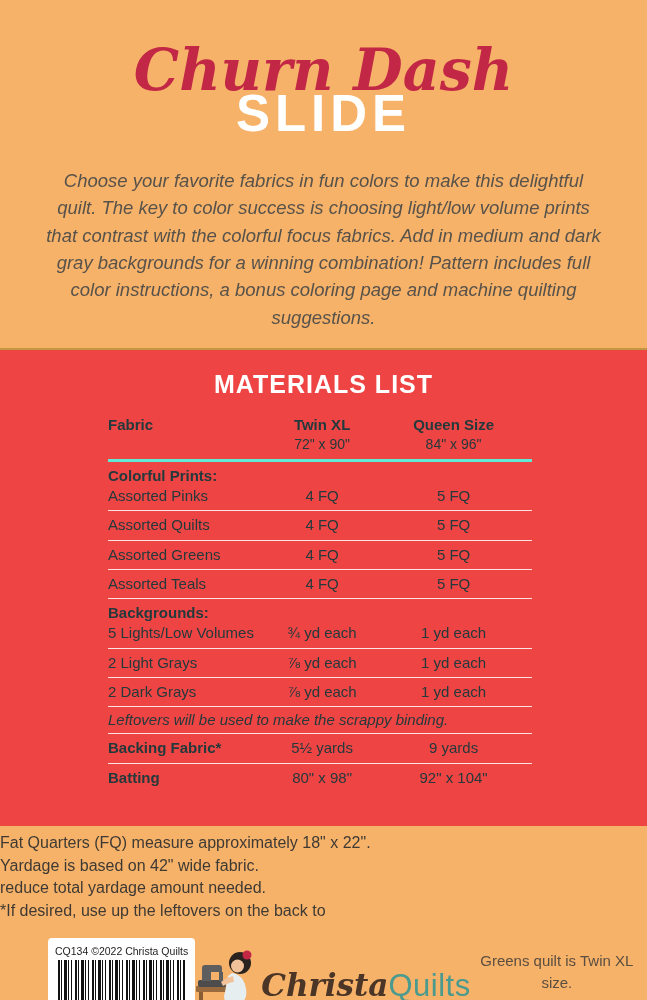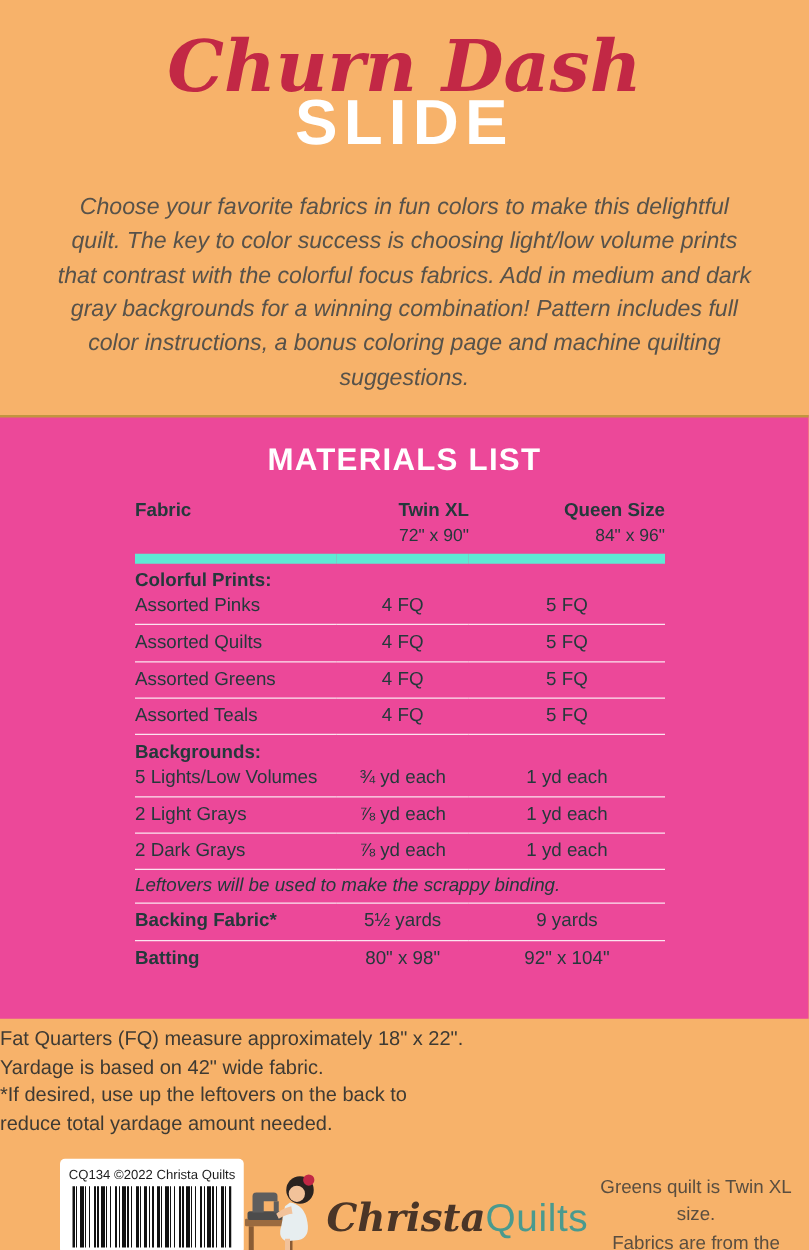--- a/index.html
+++ b/index.html
@@ -5,21 +5,21 @@
   * { box-sizing: border-box; }
   html, body { margin: 0; padding: 0; }
   body {
     width: 647px; height: 1000px;
     background: #F7B26A;
     font-family: "Liberation Sans", sans-serif;
     overflow: hidden;
   }
 
   
-  .header { padding-top: 24px; text-align: center; }
+  .header { padding-top: 40px; text-align: center; }
   .title-script {
     font-family: "DejaVu Serif", serif;
     font-style: italic; font-weight: 700;
     color: #C22845;
     font-size: 57px; line-height: 1.05;
   }
   .title-main {
     color: #FFFFFF; font-weight: 700;
     font-size: 51px; line-height: 1;
     letter-spacing: 5px;
@@ -28,37 +28,37 @@
   .intro {
     width: 556px; margin: 28px auto 0;
     font-style: italic;
     font-size: 18.5px; line-height: 1.48;
     color: #57524A; text-align: center;
   }
 
   
   .materials {
     margin-top: 17px;
-    background: #ec4899;
+    background: #ef4444;
     border-top: 2px solid #C2963F;
     padding: 20px 0 34px;
   }
   .materials-heading {
     text-align: center; color: #FFFFFF;
     font-size: 25px; font-weight: 700; letter-spacing: 1px;
   }
   .table-wrap { width: 424px; margin: 16px 0 0 108px; }
   table {
     width: 100%; border-collapse: collapse;
     color: #24393B; font-size: 15px;
   }
   col.c1 { width: 38%; } col.c2 { width: 25%; } col.c3 { width: 37%; }
-  thead th { vertical-align: top; font-weight: 700; padding: 0 0 6px; text-align: right; line-height: 1.3; }
+  thead th { vertical-align: top; font-weight: 700; padding: 0 0 6px; text-align: center; line-height: 1.3; }
   thead th.fabric-col { text-align: left; }
-  thead tr { border-bottom: 8px solid #5eead4; }
+  thead tr { border-bottom: 3px solid #5eead4; }
   .size-line { font-weight: 400; font-size: 14px; }
   tbody tr { border-bottom: 1.5px solid rgba(255,255,255,0.85); }
   tbody tr:last-child { border-bottom: none; }
   tbody td { padding: 4px 0; vertical-align: bottom; line-height: 1.35; }
   td.val { text-align: center; }
   .group-label { font-weight: 700; }
   td.bold > div { font-weight: 700; }
   td.note-cell { font-style: italic; padding: 3px 0; }
 
   
@@ -197,22 +197,22 @@
             <td class="val">92" x 104"</td>
           </tr>
         </tbody>
     </table>
   </div>
 </div>
 
 <div class="footnotes">
     <div>Fat Quarters (FQ) measure approximately 18" x 22".</div>
     <div>Yardage is based on 42" wide fabric.</div>
+    <div>reduce total yardage amount needed.</div>
     <div>*If desired, use up the leftovers on the back to</div>
-    <div>reduce total yardage amount needed.</div>
   </div>
 
 <div class="bottom-row">
 
   <div class="barcode-box">
     <div class="barcode-label">CQ134 ©2022 Christa Quilts</div>
     <div class="barcode-bars"></div>
 
   </div>
 

